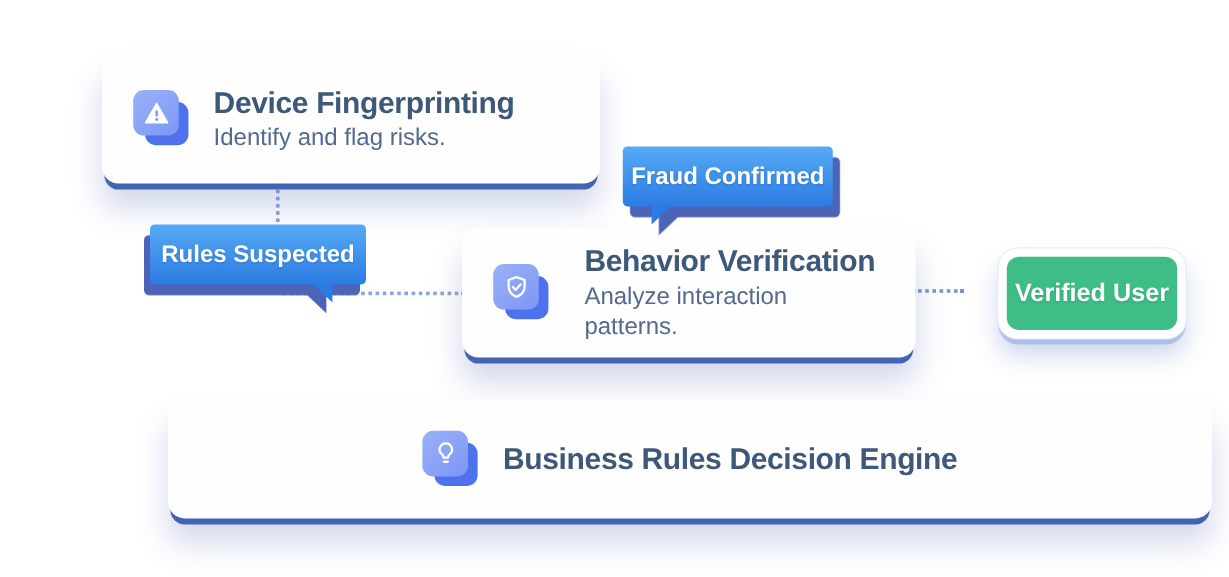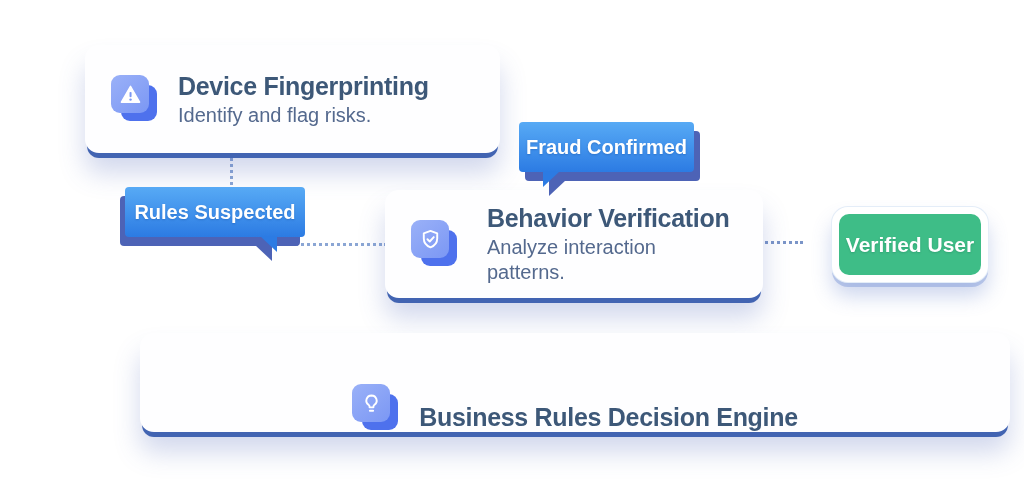--- a/index.html
+++ b/index.html
@@ -21,21 +21,21 @@
   #conn-risk-behavior{left:230px; top:243px; width:157px;}
   #conn-behavior-verified{left:760px; top:241px; width:43px; border-top-color:#7b95c8;}
   
   .card{
     position:absolute; z-index:2; background:#fefeff; border-radius:14px;
     box-shadow:0 7px 0 -2px var(--card-edge), 0 20px 26px rgba(77,99,182,0.25);
     display:flex; align-items:center; gap:19px; padding:0 26px; box-sizing:border-box;
   }
   #card-device{left:85px; top:45px; width:415px; height:108px;}
   #card-behavior{left:385px; top:190px; width:378px; height:108px;gap:28px;}
-  #card-business{left:140px; top:333px; width:870px; height:99px; justify-content:center; padding:0;align-items:flex-end;}
+  #card-business{left:140px; top:333px; width:870px; height:99px; justify-content:center; padding:0;}
   .card-title{font-size:25px; font-weight:700; color:var(--title); letter-spacing:-0.3px; line-height:1.2;}
   .card-subtitle{font-size:20px; color:var(--subtitle); line-height:1.25; margin-top:2px;}
   
   .icon-stack{position:relative; width:48px; height:48px; flex:0 0 48px;}
   .icon-back{position:absolute; left:10px; top:10px; width:36px; height:36px; border-radius:9px; background:var(--icon-back);}
   .icon-front{
     position:absolute; left:0; top:0; width:38px; height:38px; border-radius:9px;
     background:linear-gradient(140deg, var(--icon-front-a), var(--icon-front-b));
     display:flex; align-items:center; justify-content:center;
   }

